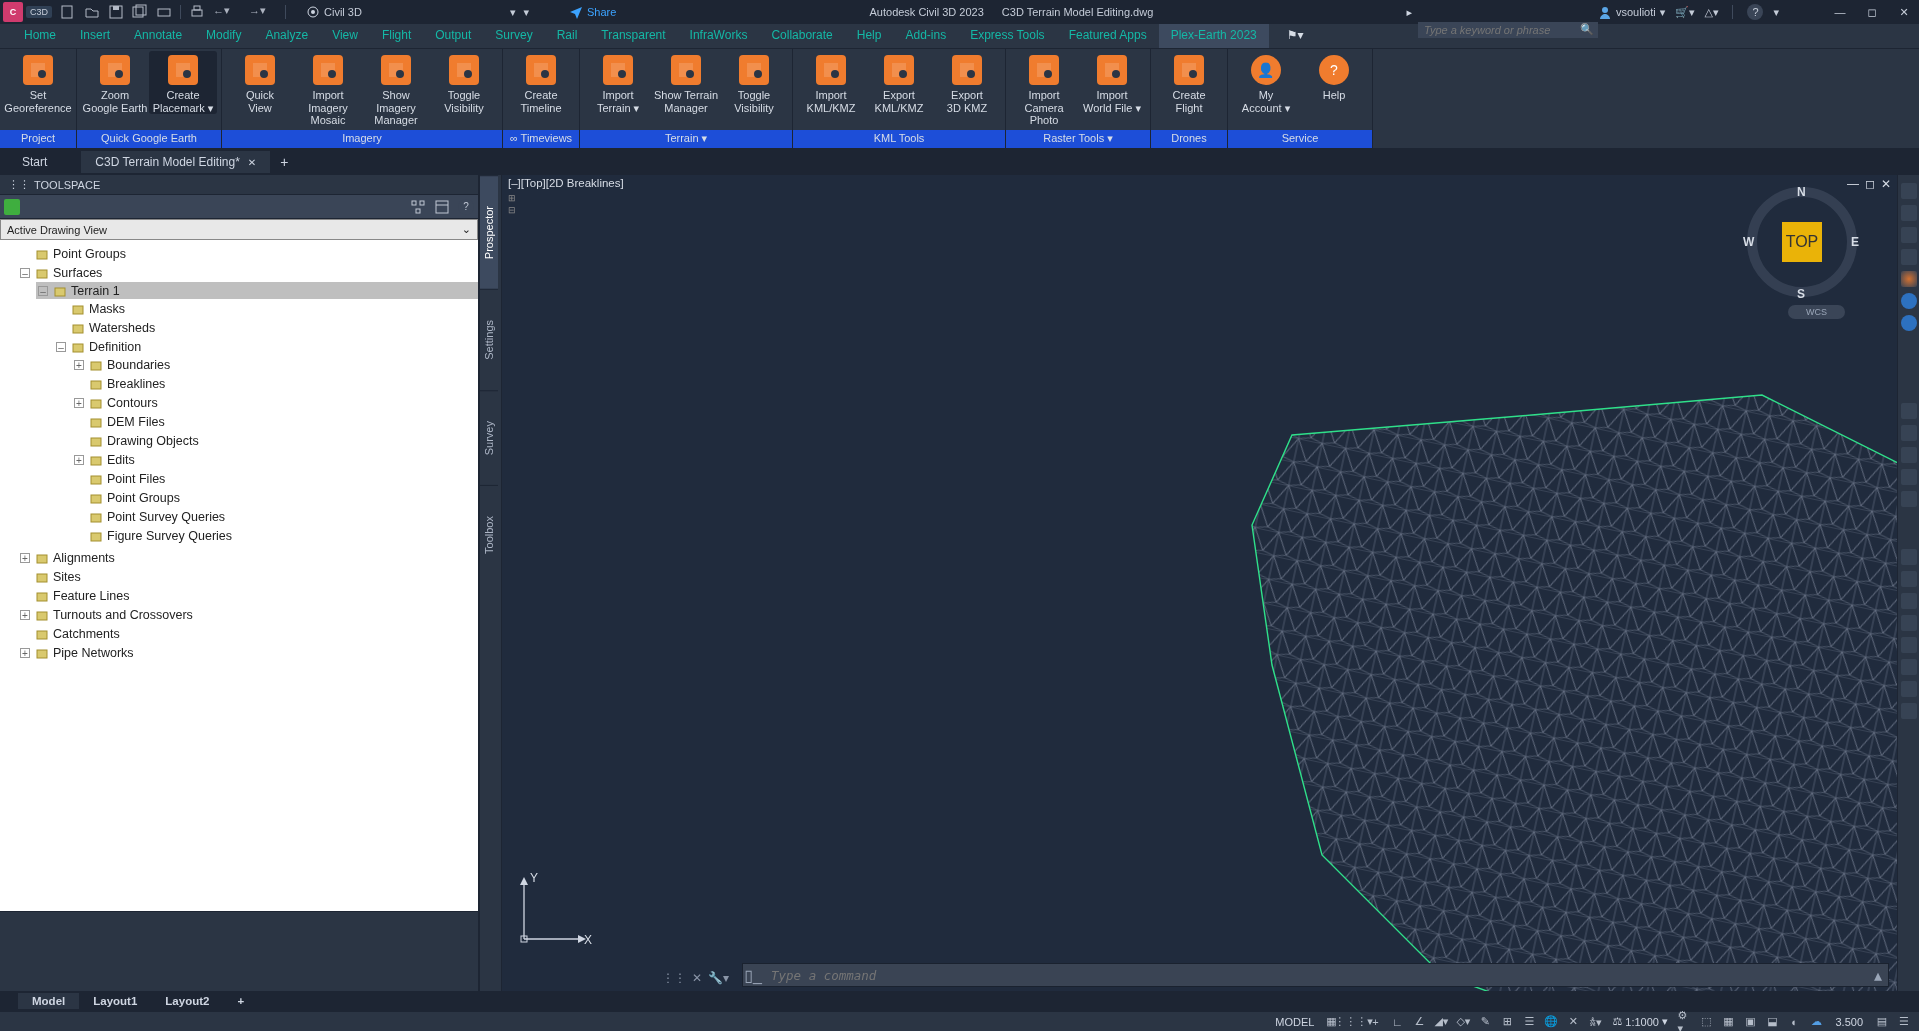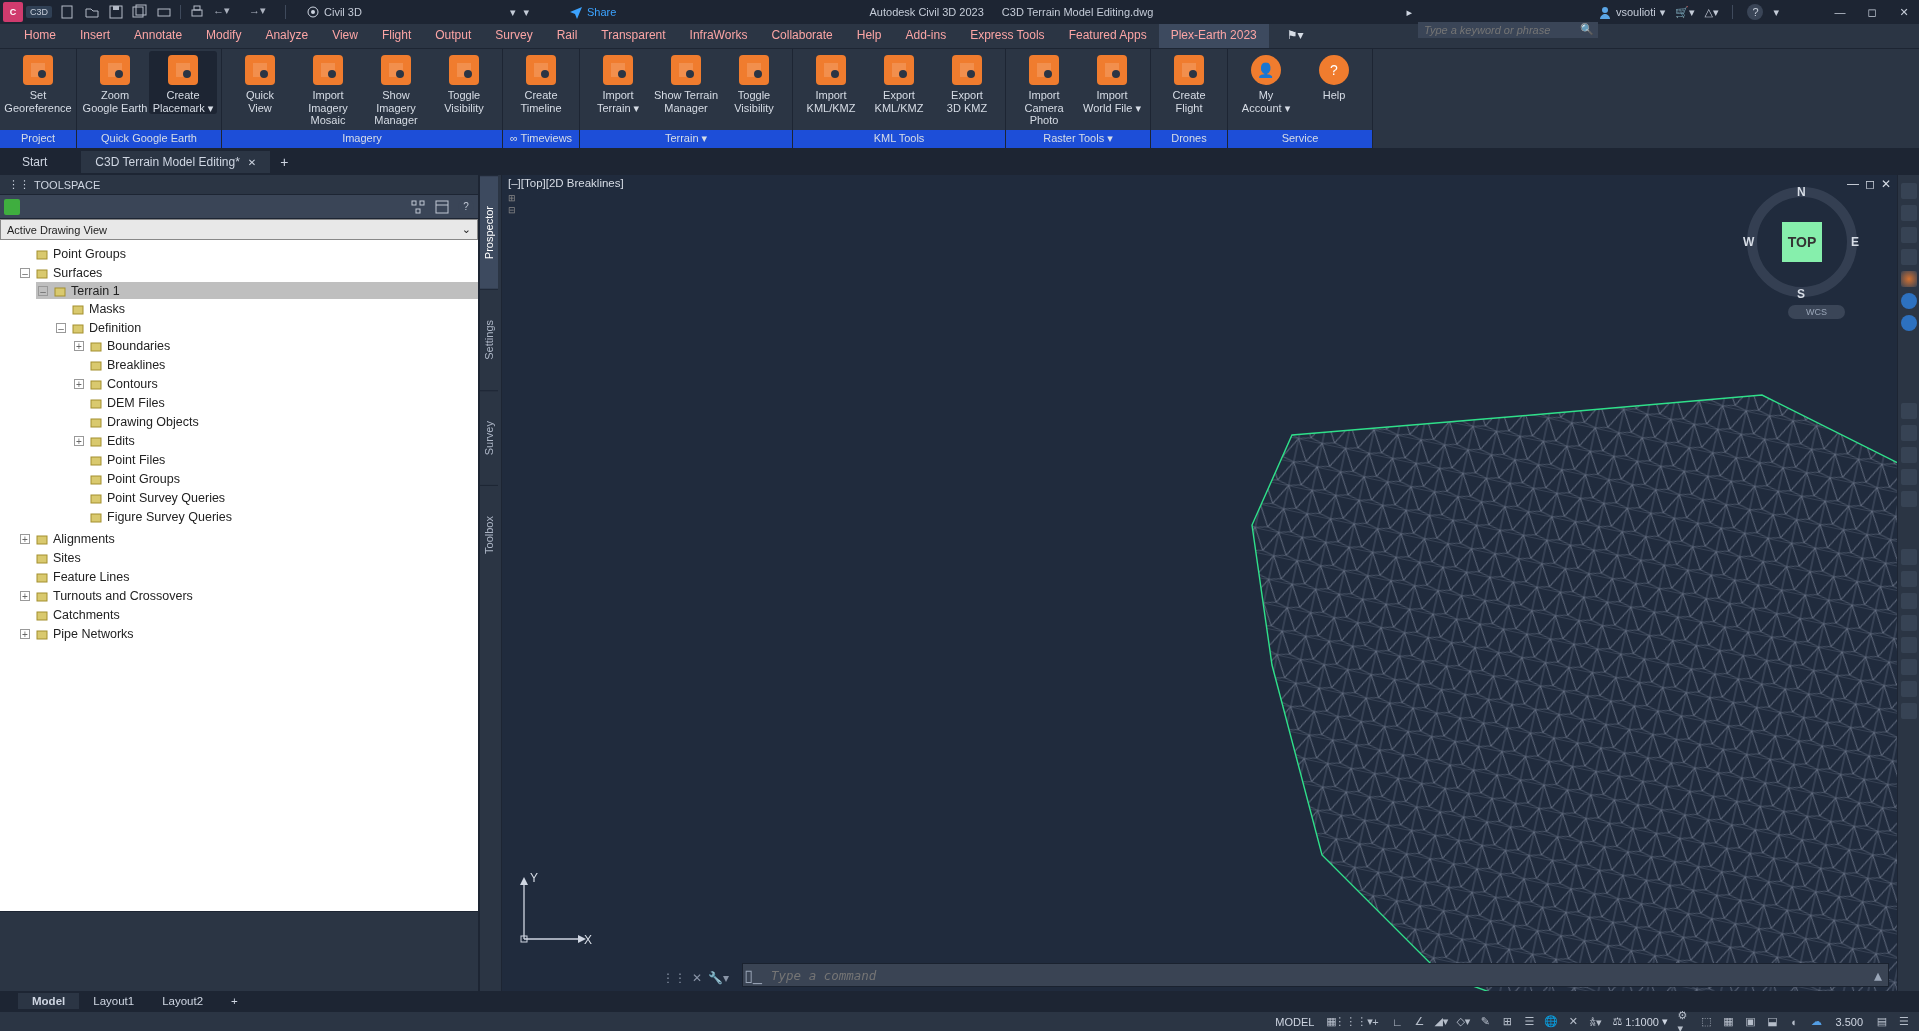--- a/index.html
+++ b/index.html
@@ -15,21 +15,21 @@
 .titlebar .center { flex:1; text-align:center; display:flex; justify-content:center; gap:18px; align-items:center;}
 .titlebar .share { color:#3ca3ff; display:flex; align-items:center; gap:4px; margin-left:30px;}
 .titlebar .search-box { position:relative;margin-top:35px; }
 .titlebar .search-box input { background:#3a4557;border:none;color:#aab5c6;padding:2px 22px 2px 6px;width:180px;font-size:11px;font-style:italic;}
 .titlebar .right-cluster { display:flex;align-items:center;gap:10px;padding-right:4px;}
 .titlebar .user { display:flex;align-items:center;gap:4px;color:#c5ccd8;}
 .titlebar .win-btn { width:22px;height:16px;display:flex;align-items:center;justify-content:center;color:#c5ccd8;}
 
 
 .menubar { height: 25px; background: #2b3544; display:flex; align-items:stretch; font-size:12px; padding-left:12px; border-bottom:1px solid #1d2533;}
-.menubar .mitem { padding:4px 12px; color:#fca5a5; cursor:default;}
+.menubar .mitem { padding:4px 12px; color:#14b8a6; cursor:default;}
 .menubar .mitem.active { background:#3d4a5f; }
 .menubar .flag { margin-left:10px; padding:4px 8px; }
 
 
 .ribbon { height:100px; background:#2b3544; display:flex; border-bottom:1px solid #1d2533;}
 .ribbon .panel { border-right:1px solid #1d2533; display:flex; flex-direction:column;}
 .ribbon .panel-body { flex:1; display:flex; align-items:flex-start; padding:2px 4px 0 4px;}
 .ribbon .panel-title { height:18px; font-size:11px; text-align:center; color:#d7dde6; background:#1d4ed8; padding-top:2px;}
 .ribbon .rbtn { width:68px; text-align:center; font-size:11px; color:#d7dde6; padding-top:2px; line-height:1.15;}
 .ribbon .rbtn.sel { background:#1d2533; border-radius:3px; }
@@ -75,27 +75,27 @@
 .viewport .cmdline { position:absolute; left:190px; right:8px; bottom:4px; height:24px; background:#3a4454; display:flex; align-items:center; border:1px solid #1a222f;}
 .viewport .cmdline .cmd-input { flex:1; background:transparent; border:none; color:#9aa6b8; font-family:'Consolas',monospace; font-size:12.5px; padding:0 8px; font-style:italic;}
 .viewport .cmdline .cmd-ico { width:20px;display:flex;align-items:center;justify-content:center;color:#9aa6b8;}
 .viewport .cmdline .cmd-up { width:20px;text-align:center;color:#9aa6b8;}
 .viewport .nav-right { position:absolute; right:0; top:0; bottom:0; width:22px; background:#2b3544; border-left:1px solid #1d2533; display:flex; flex-direction:column; align-items:center; gap:6px; padding-top:8px;}
 .nav-right .nri { width:16px;height:16px;opacity:.85;border-radius:2px;}
 
 
 .viewcube { position:absolute; right:40px; top:12px; width:110px; height:110px; }
 .viewcube .ring { position:absolute; inset:0; border:10px solid #3a4557; border-radius:50%; opacity:.8;}
-.viewcube .face { position:absolute; left:35px; top:35px; width:40px; height:40px; background:#86efac; color:#333; font-size:14px; font-weight:bold; display:flex; align-items:center; justify-content:center;}
+.viewcube .face { position:absolute; left:35px; top:35px; width:40px; height:40px; background:#eab308; color:#333; font-size:16px; font-weight:normal; display:flex; align-items:center; justify-content:center;}
 .viewcube .dir { position:absolute; font-size:12px; color:#d7dde6; font-weight:bold;}
 .wcs-badge { position:absolute; right:52px; top:130px; background:#3a4557;color:#9aa6b8;font-size:9px;padding:2px 18px;border-radius:7px;}
 
 
 .layouttabs { position:absolute; left:0; right:0; bottom:20px; height:20px; background:#1d2533; display:flex; align-items:center; font-size:11.5px; padding-left:18px;}
-.layouttabs .ltab { padding:2px 14px; color:#cfd6e2;}
+.layouttabs .ltab { padding:2px 14px; color:#cfd6e2;font-weight:bold;}
 .layouttabs .ltab.active { background:#2b3544; font-weight:bold;}
 
 
 .statusbar { position:absolute; left:0; right:0; bottom:0; height:20px; background:#2b3544; border-top:1px solid #1d2533; display:flex; align-items:center; justify-content:flex-end; font-size:11px; color:#cfd6e2; padding:0 8px; gap:8px;}
 .statusbar .sb-item { display:flex; align-items:center; gap:3px; padding:0 2px;}
 .statusbar .sb-ico { width:14px;height:14px;display:inline-flex;align-items:center;justify-content:center;opacity:.85;}
 .statusbar .sb-val { padding:0 4px;}
 
 svg { display:block; }
 </style>
@@ -533,20 +533,32 @@
                 <ul>
                   <li>
                     <div class="row">
                       <span class="blank"></span>
                       <span class="ni">
                         <svg width="14" height="14">
                           <rect x="2" y="4" width="10" height="8" fill="#d9c96e" stroke="#a38f2e"></rect>
                         </svg>
                       </span>
                       <span>Masks</span>
+                    </div>
+                    <ul></ul>
+                  </li>
+                  <li>
+                    <div class="row">
+                      <span class="blank"></span>
+                      <span class="ni">
+                        <svg width="14" height="14">
+                          <rect x="2" y="4" width="10" height="8" fill="#d9c96e" stroke="#a38f2e"></rect>
+                        </svg>
+                      </span>
+                      <span>Watersheds</span>
                     </div>
                     <ul></ul>
                   </li>
                   <li>
                     <div class="row">
                       <span class="tw">–</span>
                       <span class="ni">
                         <svg width="14" height="14">
                           <rect x="2" y="4" width="10" height="8" fill="#d9c96e" stroke="#a38f2e"></rect>
                         </svg>

